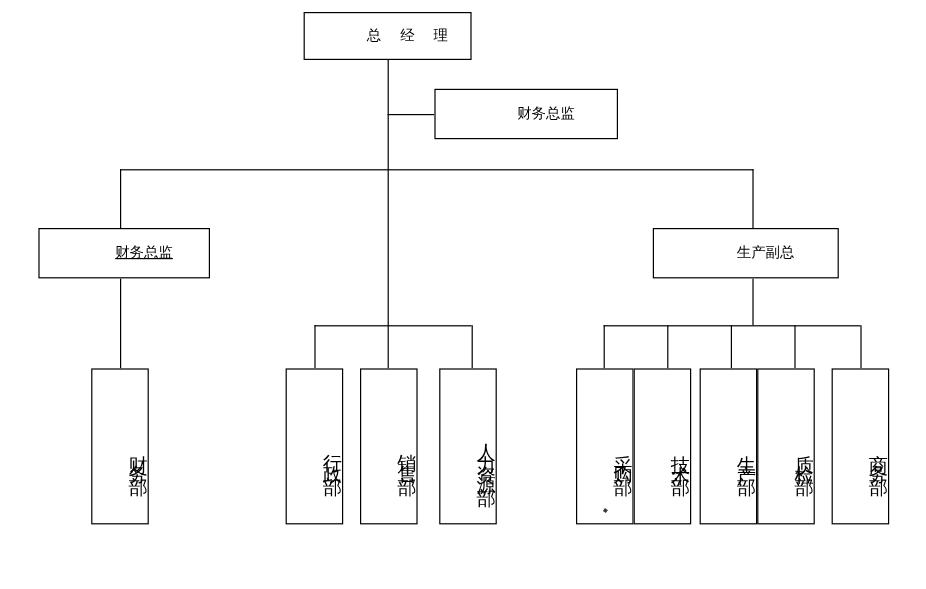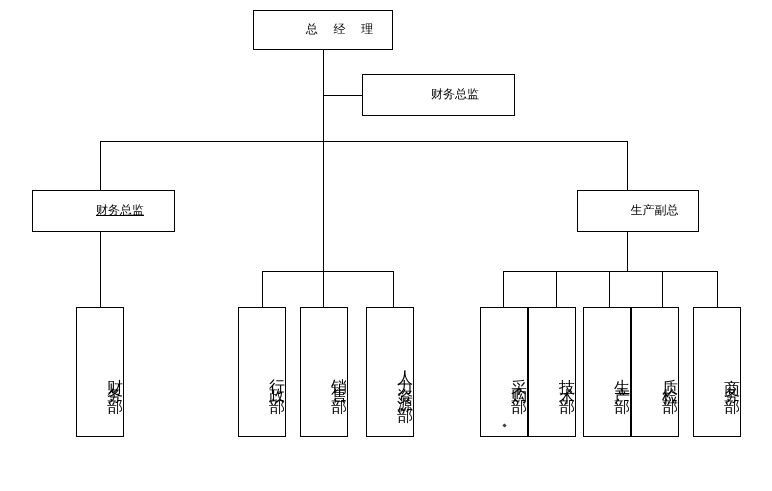--- a/index.html
+++ b/index.html
@@ -89,21 +89,21 @@
   <div class="line h" style="left:100px; top:141px; width:528px;"></div>
   <div class="line v" style="left:100px; top:141px; height:49px;"></div>
   <div class="line v" style="left:627px; top:141px; height:49px;"></div>
 
   <div class="node horiz" style="left:32px; top:190px; width:143px; height:42px;text-decoration:underline;">
     <span>财务总监</span>
   </div>
 
   <div class="line v" style="left:100px; top:232px; height:75px;"></div>
 
-  <div class="node horiz" style="left:577px; top:190px; width:122px; height:42px;">
+  <div class="node horiz" style="left:544px; top:190px; width:155px; height:42px;">
     <span>生产副总</span>
   </div>
   <div class="line v" style="left:627px; top:232px; height:39px;"></div>
 
   <div class="line h" style="left:262px; top:271px; width:131px;"></div>
   <div class="line v" style="left:262px; top:271px; height:36px;"></div>
   <div class="line v" style="left:393px; top:271px; height:36px;"></div>
 
   <div class="line h" style="left:503px; top:271px; width:214px;"></div>
   <div class="line v" style="left:503px; top:271px; height:36px;"></div>

